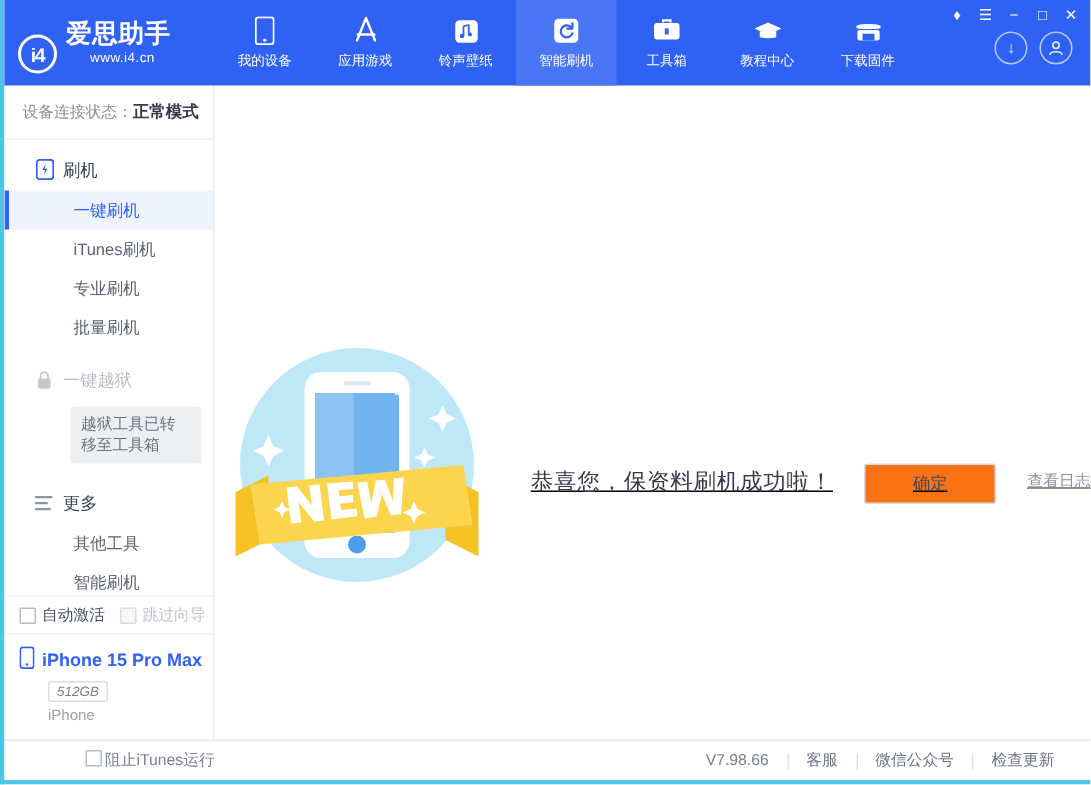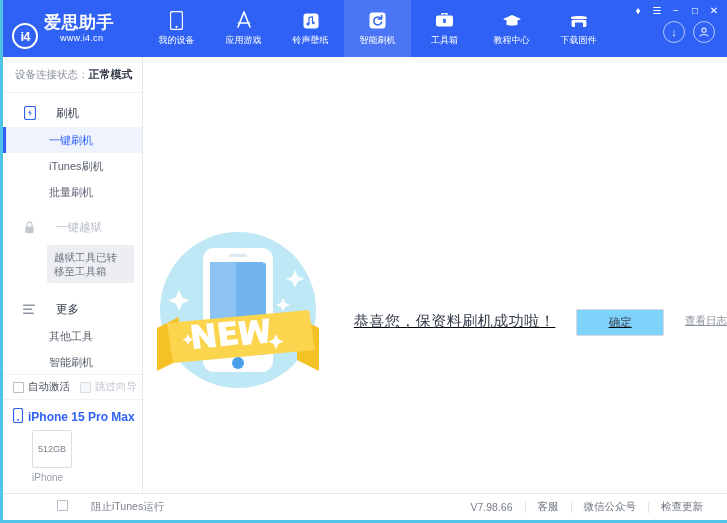--- a/index.html
+++ b/index.html
@@ -115,21 +115,21 @@
     padding-left: 12px;
     border-bottom: 1px solid #eef1f6;
     white-space: nowrap;
   }
   .conn-status .k { color: #8a909c; font-size: 10.5px; }
   .conn-status .v { color: #333b49; font-weight: bold; font-size: 11px; }
 
   .nav-scroll { flex: 1; overflow: hidden; padding-top: 6px; }
 
   .group-head {
-    display: flex; align-items: center; gap: 20px;
+    display: flex; align-items: center; gap: 6px;
     height: 28px; padding-left: 20px;
     color: #3a4250; font-size: 11.5px;
   }
   .group-head.muted { color: #b8bdc7; }
   .gicon { width: 13px; height: 14px; display: flex; align-items: center; justify-content: center; }
 
   .nav-item {
     height: 26px; display: flex; align-items: center;
     padding-left: 46px;
     color: #5b6270; font-size: 11px;
@@ -175,22 +175,23 @@
     padding: 8px 10px 10px 10px;
   }
   .device-row { display: flex; align-items: center; gap: 5px; }
   .device-name { color: #2f62f4; font-size: 12px; font-weight: bold; white-space: nowrap; }
   .cap-badge {
     display: inline-block;
     margin: 5px 16px 0 19px;
     border: 1px solid #d9dde4;
     color: #7a818d;
     font-size: 9px;
-    padding: 13px 5px;
+    padding: 1px 5px;
     border-radius: 2px;
+    font-style: italic;
   }
   .device-kind { margin: 4px 0 0 19px; color: #9aa0ab; font-size: 10px; }
 
   
   .main {
     flex: 1; background: #ffffff;
     display: flex; flex-direction: row;
     align-items: center; justify-content: space-between;
     padding-top: 78px;
     min-width: 0;
@@ -198,21 +199,21 @@
   }
   .illus { width: 190px; height: 185px; position: relative; }
   .success-text {
     margin-top: 14px;
     font-size: 15px; color: #333b49;
     letter-spacing: 0.5px;
   }
   .ok-btn {
     margin-top: 16px;
     width: 88px; height: 27px;
-    background: #7dd3fc;
+    background: #f97316;
     border: 1px solid #d6dae1;
     color: #414854; font-size: 11.5px;
     border-radius: 2px;
     cursor: pointer;
     font-family: inherit;
   }
   .log-link {
     margin-top: 13px;
     font-size: 10.5px; color: #8b919d;
     text-decoration: underline;
@@ -221,21 +222,21 @@
 
   
   .footer {
     height: 27px; flex: 0 0 27px;
     border-top: 1px solid #e4e8ef;
     background: #ffffff;
     display: flex; align-items: center;
     padding: 0 12px 0 14px;
     font-size: 10.5px; color: #7b818d;
   }
-  .footer .left { display: flex; align-items: flex-start; gap: 23px; padding-left: 40px; }
+  .footer .left { display: flex; align-items: flex-start; gap: 2px; padding-left: 40px; }
   .footer .right { margin-left: auto; display: flex; align-items: center; }
   .footer .right .fl { padding: 0 12px; cursor: pointer; color: #6f7680; }
   .footer .right .ver { padding: 0 12px; color: #7b818d; }
   .divider { width: 1px; height: 11px; background: #dfe3e9; }
 </style>
 </head>
 <body>
 
 <div id="app">
 
@@ -365,20 +366,23 @@
                 <path d="M6.4 3.3 L4.2 7.3 L6 7.3 L5.4 10.6 L7.7 6.5 L5.9 6.5 Z" fill="#2f62f4"></path>
               </svg>
           </span>
           <span>刷机</span>
         </div>
         <div class="nav-item active">
           <span>一键刷机</span>
         </div>
         <div class="nav-item">
           <span>iTunes刷机</span>
+        </div>
+        <div class="nav-item">
+          <span>专业刷机</span>
         </div>
         <div class="nav-item">
           <span>批量刷机</span>
         </div>
 
         <div class="spacer-8"></div>
 
         <div class="group-head muted">
           <span class="gicon">
             <svg width="11" height="13" viewBox="0 0 11 13">

